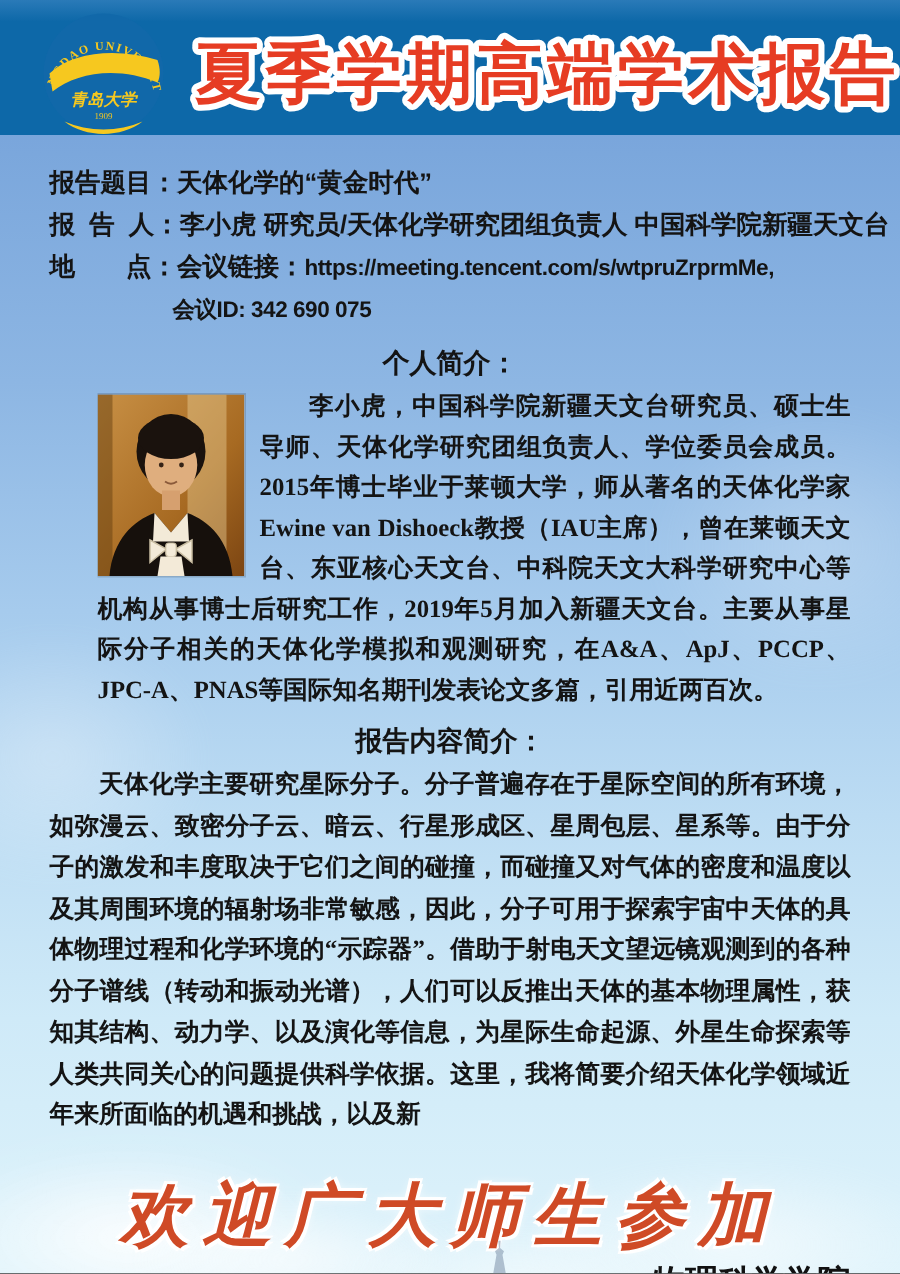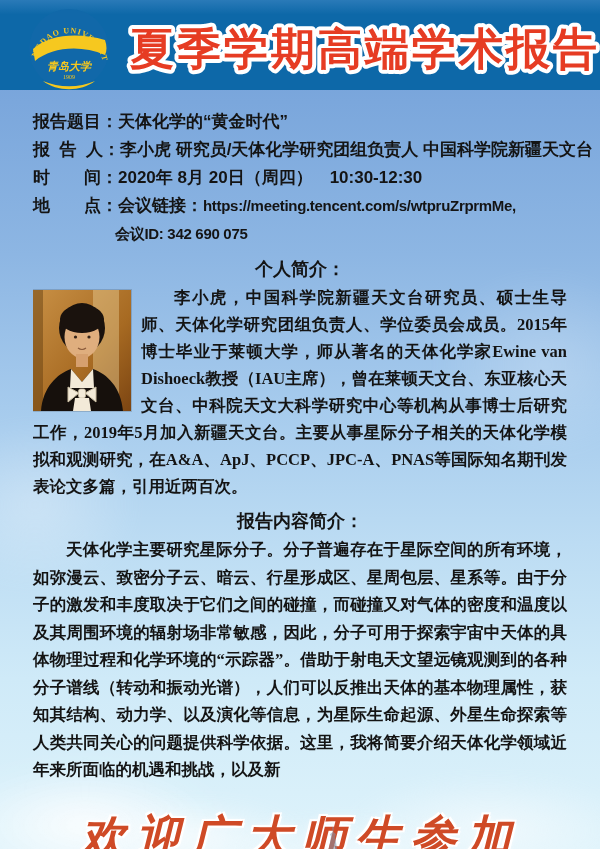--- a/index.html
+++ b/index.html
@@ -38,21 +38,21 @@
 
   .meta { font-weight:700; font-size:17px; line-height:28px; }
   .meta-row { white-space:nowrap; }
   .meta-label { display:inline-block; min-width:82px; white-space:pre; }
   .meta-value { }
   .mono { font-family:Liberation Sans, sans-serif; font-size:15px; letter-spacing:-0.3px; }
   .meta-line2 { padding-left:82px; }
 
   .section-heading { font-size:18px; font-weight:700; margin:9px 0 3px 0;text-align:center; }
 
-  .bio-block { overflow:hidden; }
+  .bio-block { overflow:hidden;margin-left:32px; }
   .photo {
     float:left; width:98px; height:121px; margin:6px 10px 2px 0;
     box-shadow:0 0 0 1px rgba(0,0,0,.15);
   }
   p.body-text {
     font-family:"Liberation Serif", serif; font-weight:600;
     font-size:16.5px; line-height:27px; text-align:justify; text-indent:2em;
   }
   p.abstract-text { line-height:27.5px; }
 
@@ -108,23 +108,20 @@
   <div class="body-area">
 
     <div class="meta">
       <div class="meta-row">
         <span class="meta-label">报告题目：</span><span class="meta-value">天体化学的“黄金时代”</span>
       </div>
       <div class="meta-row">
         <span class="meta-label">报  告  人：</span><span class="meta-value">李小虎 研究员/天体化学研究团组负责人 中国科学院新疆天文台</span>
       </div>
       <div class="meta-row">
-        <span class="meta-label">时　　间：</span><span class="meta-value">2020年 8月 20日（周四）　10:30-12:30</span>
-      </div>
-      <div class="meta-row">
         <span class="meta-label">地　　点：</span><span class="meta-value">会议链接：</span><span class="meta-value mono">https://meeting.tencent.com/s/wtpruZrprmMe,</span>
       </div>
       <div class="meta-line2 mono">会议ID: 342 690 075</div>
     </div>
 
     <div class="section-heading">个人简介：</div>
 
     <div class="bio-block">
       <div class="photo">
         <svg width="98" height="121" viewBox="0 0 98 121">

